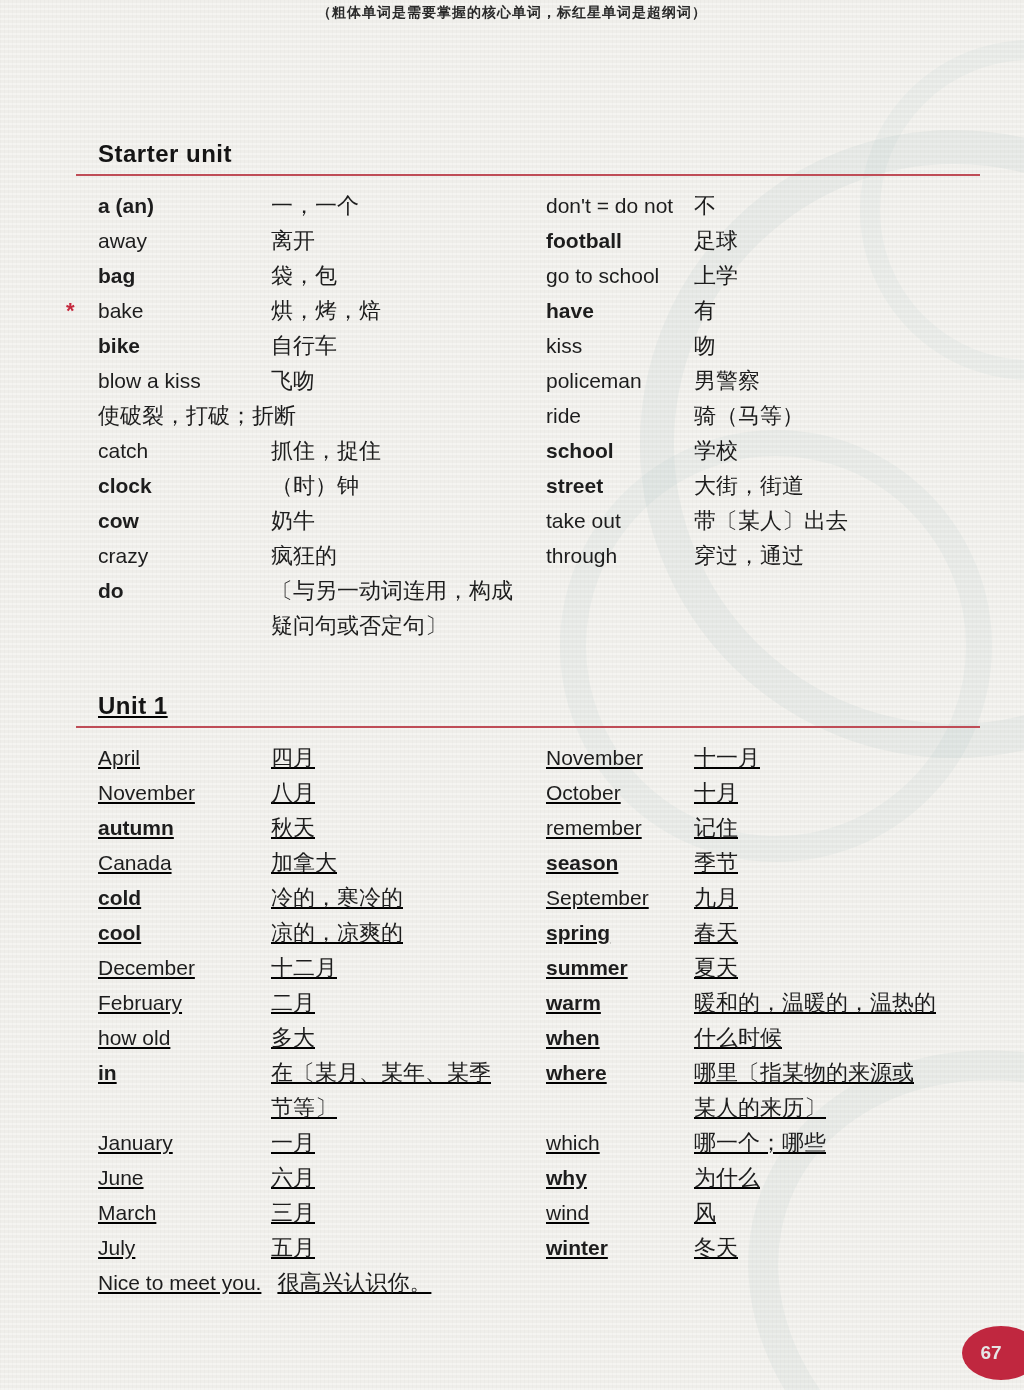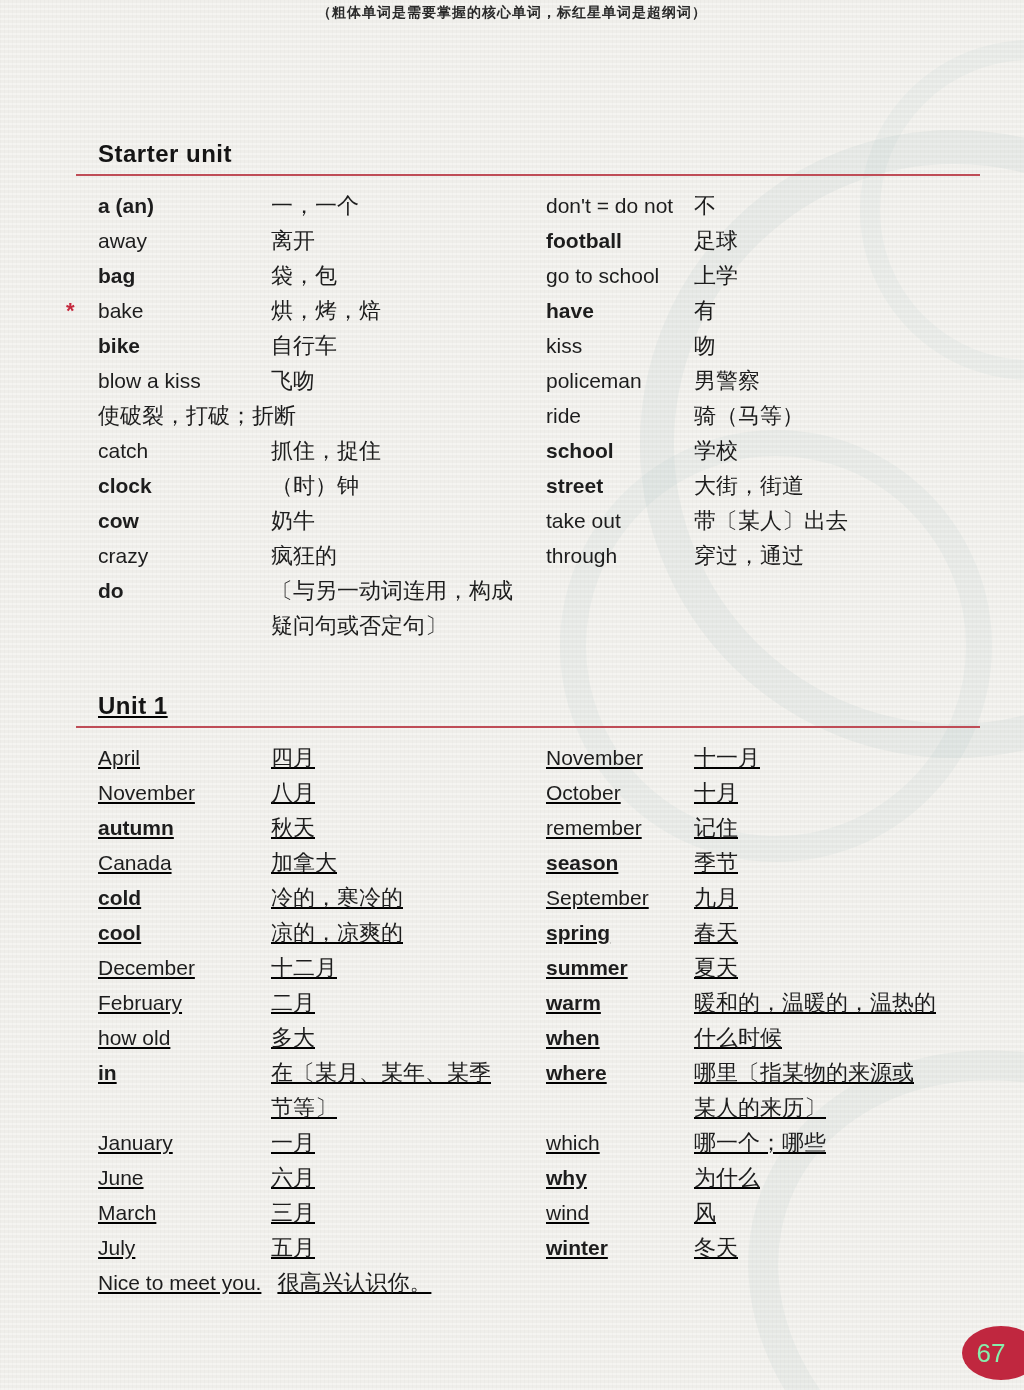--- a/index.html
+++ b/index.html
@@ -64,21 +64,21 @@
   }
   .row.has-star .star{visibility:visible;}
 
   .badge{
     position:absolute;top:1326px;left:962px;width:78px;height:54px;
     background:#c0273f;border-radius:50%;
     display:flex;align-items:center;justify-content:flex-start;
   }
   .badge span{
     width:58px;text-align:center;
-    color:#86efac;font-size:26px;font-weight:normal;
+    color:#e5e5e5;font-size:19px;font-weight:bold;
   }
 </style>
 </head>
 <body>
 
 <div class="page">
 
   <div class="wm wm1"></div>
   <div class="wm wm2"></div>
   <div class="wm wm3"></div>

